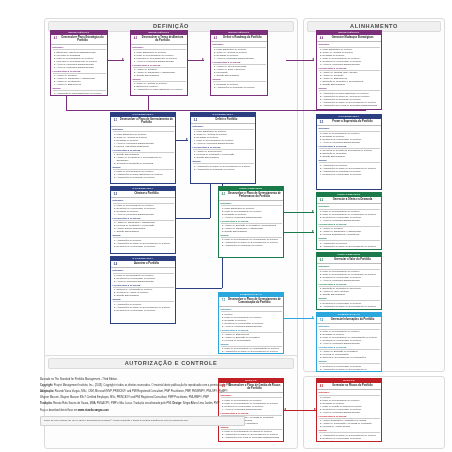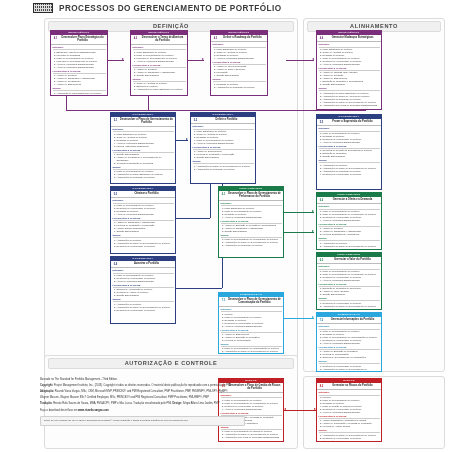--- a/index.html
+++ b/index.html
@@ -72,24 +72,20 @@
   .foot .note{margin-top:4px;border:.5px solid #cfcfcf;background:#f4f4f4;border-radius:1px;
     padding:2px 3px;font-size:2.5px;color:#444;line-height:1.35;}
   .foot .dl{margin-top:3px;font-size:2.6px;}
   .foot .dl b{color:#222;}
 </style>
 </head>
 <body>
 
 <div class="page">
 
-  <div class="hdr">
-    <div class="logo"></div>
-    <h1>PROCESSOS DO GERENCIAMENTO DE PORTFÓLIO</h1>
-  </div>
 
   <div class="panel" style="left:44px;top:18px;width:252px;height:352px;"></div>
   <div class="panel" style="left:303px;top:18px;width:140px;height:352px;"></div>
   <div class="panel" style="left:44px;top:355px;width:252px;height:92px;"></div>
   <div class="panel" style="left:303px;top:376px;width:140px;height:71px;"></div>
 
   <div class="panel-title" style="left:48px;top:21px;width:244px;">DEFINIÇÃO</div>
   <div class="panel-title" style="left:307px;top:21px;width:132px;">ALINHAMENTO</div>
   <div class="panel-title" style="left:48px;top:358px;width:244px;">AUTORIZAÇÃO E CONTROLE</div>
 

